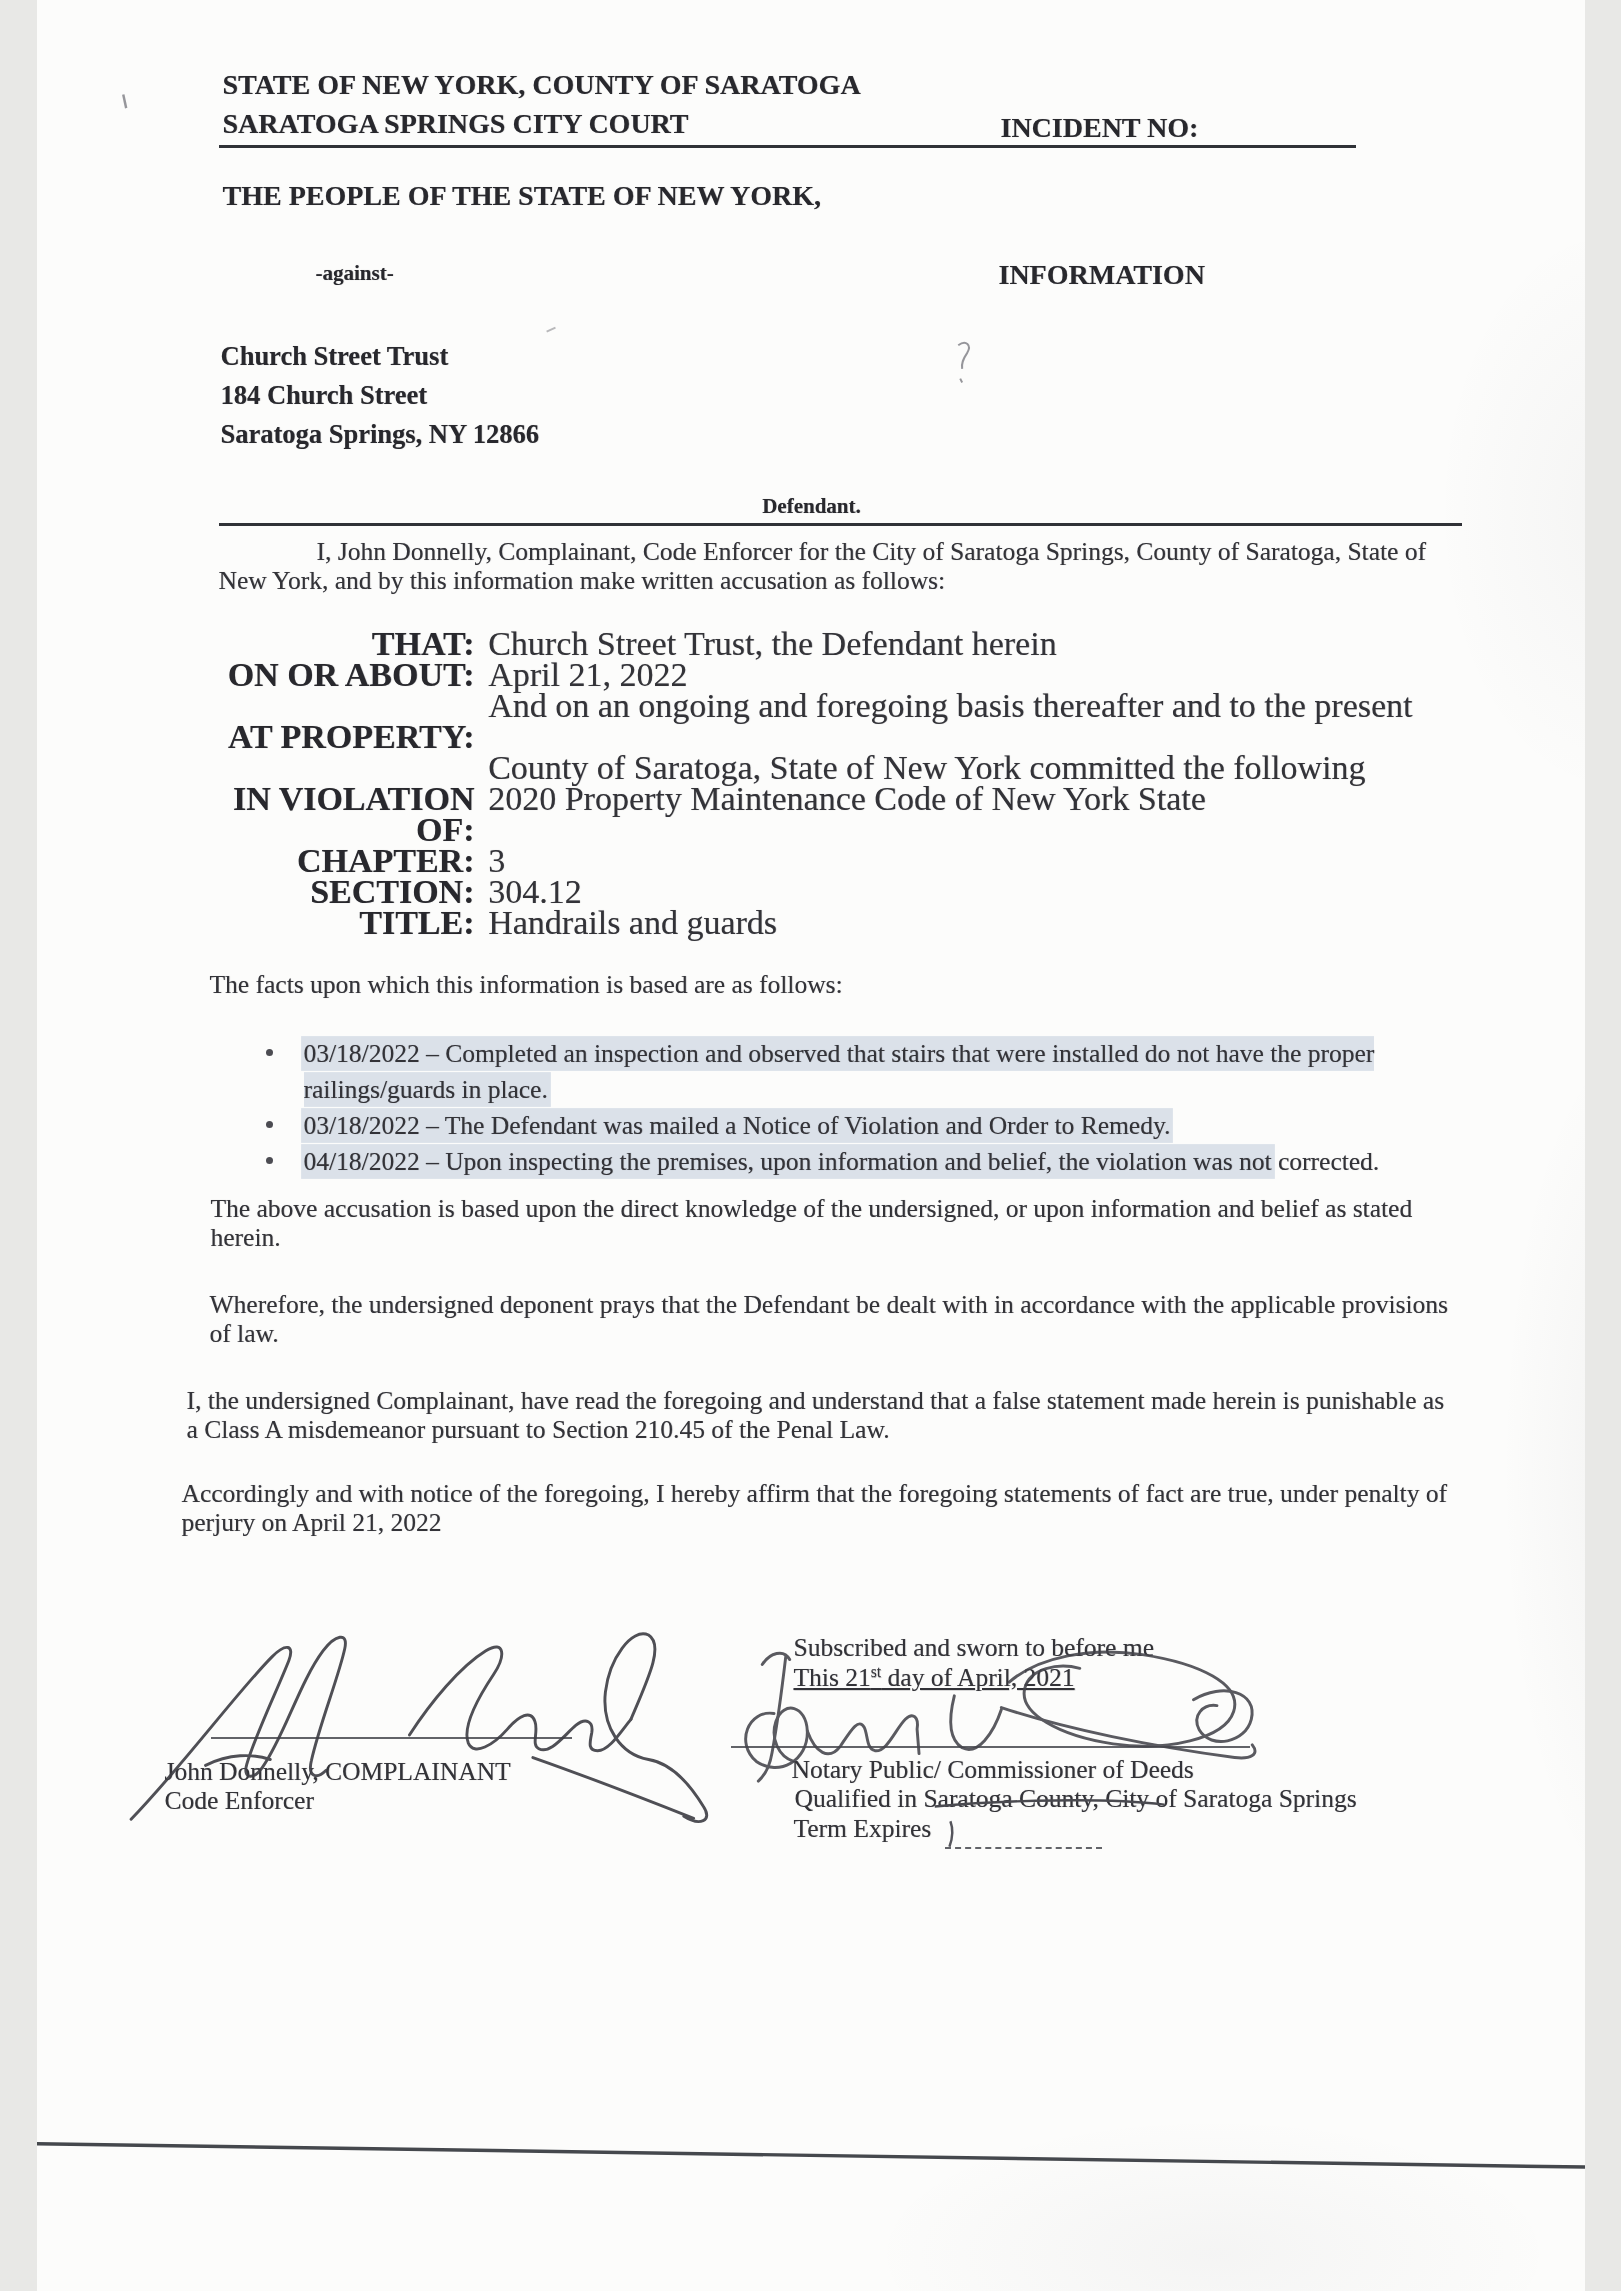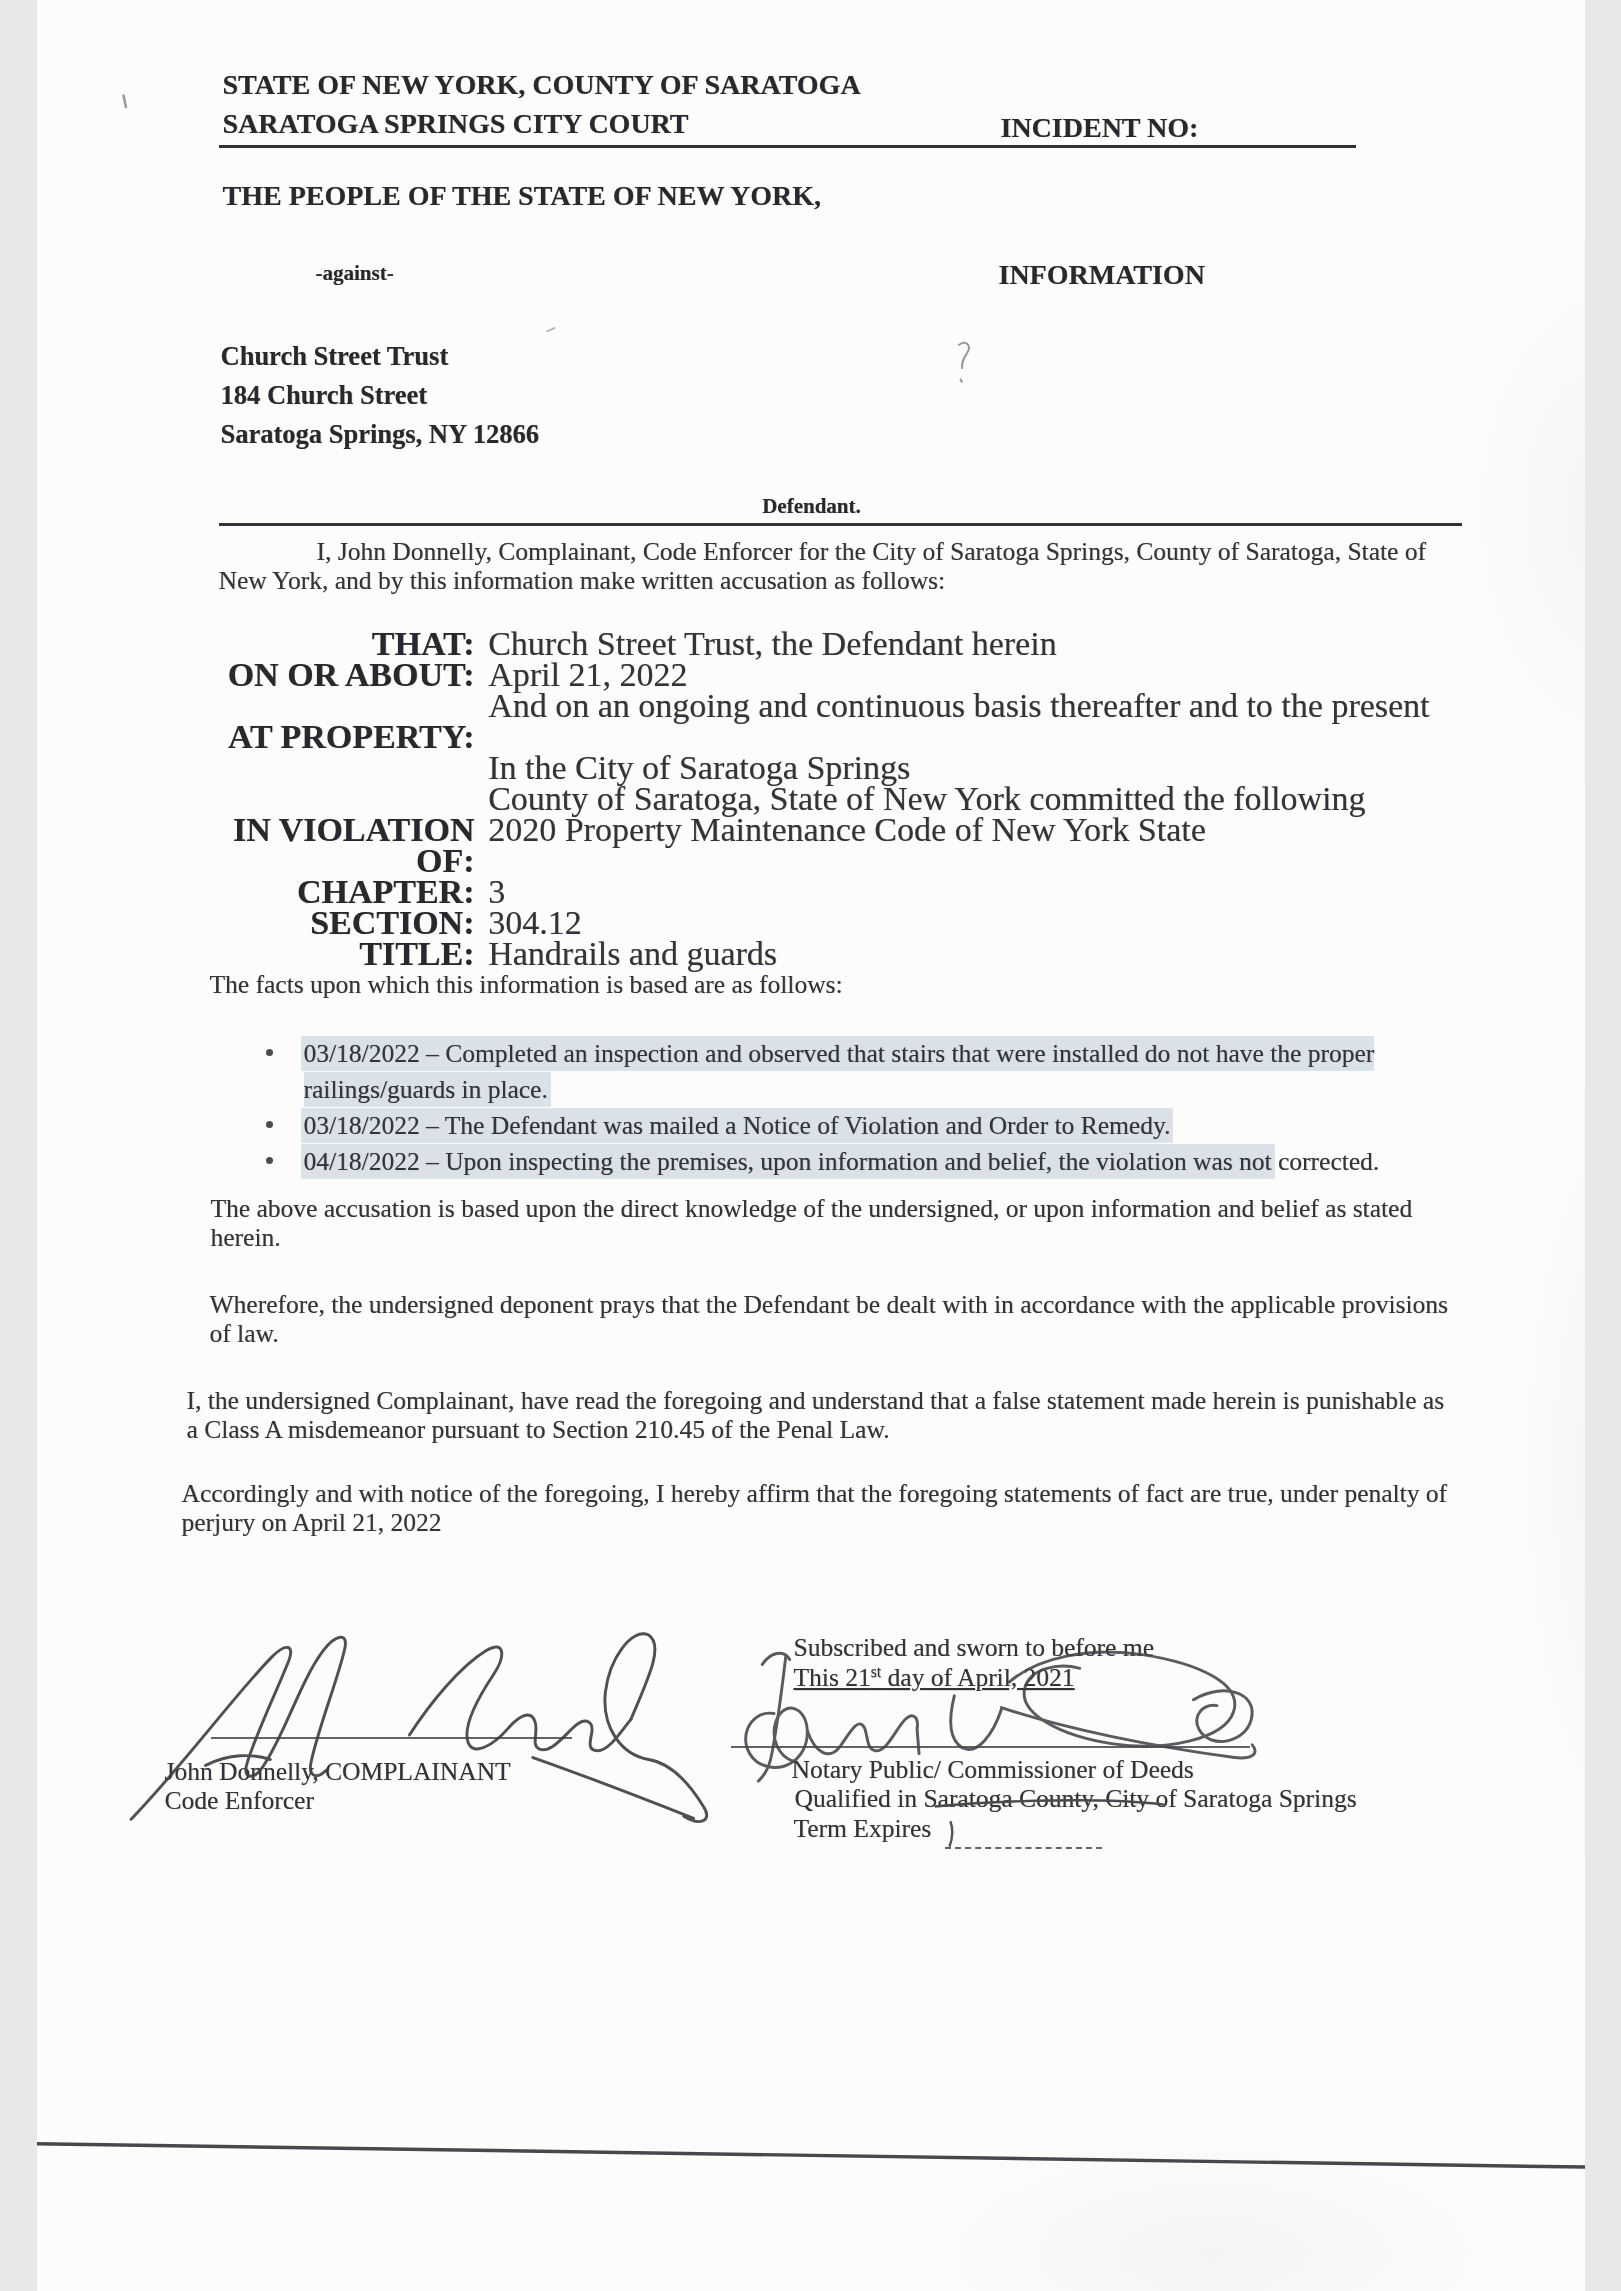--- a/index.html
+++ b/index.html
@@ -65,28 +65,27 @@
     <div class="crow">
         <span class="clabel">THAT:</span>
         <span class="cvalue">Church Street Trust, the Defendant herein</span>
       </div>
     <div class="crow">
         <span class="clabel">ON OR ABOUT:</span>
         <span class="cvalue">April 21, 2022</span>
       </div>
     <div class="crow">
         <span class="clabel"></span>
-        <span class="cvalue">And on an ongoing and continuous basis thereafter and to the present</span>
+        <span class="cvalue">And on an ongoing and foregoing basis thereafter and to the present</span>
       </div>
     <div class="crow">
         <span class="clabel">AT PROPERTY:</span>
       </div>
     <div class="crow">
         <span class="clabel"></span>
-        <span class="cvalue">In the City of Saratoga Springs</span>
       </div>
     <div class="crow">
         <span class="clabel"></span>
         <span class="cvalue">County of Saratoga, State of New York committed the following</span>
       </div>
     <div class="crow">
         <span class="clabel">IN VIOLATION OF:</span>
         <span class="cvalue">2020 Property Maintenance Code of New York State</span>
       </div>
     <div class="crow">

